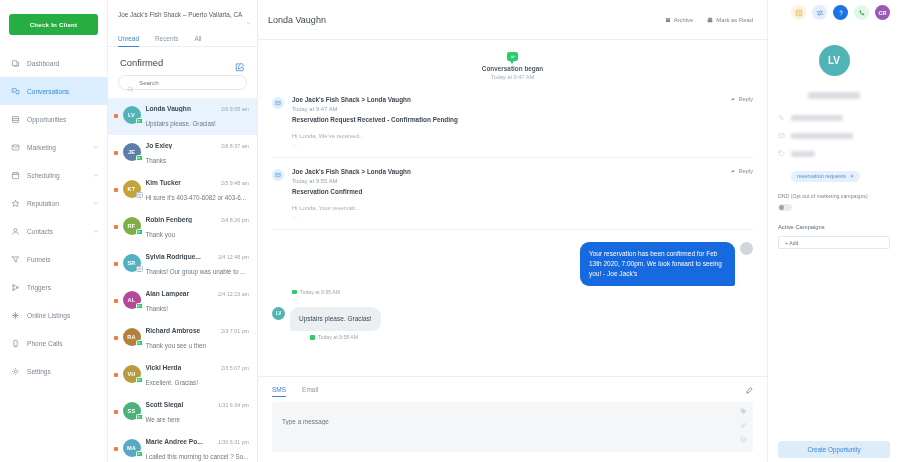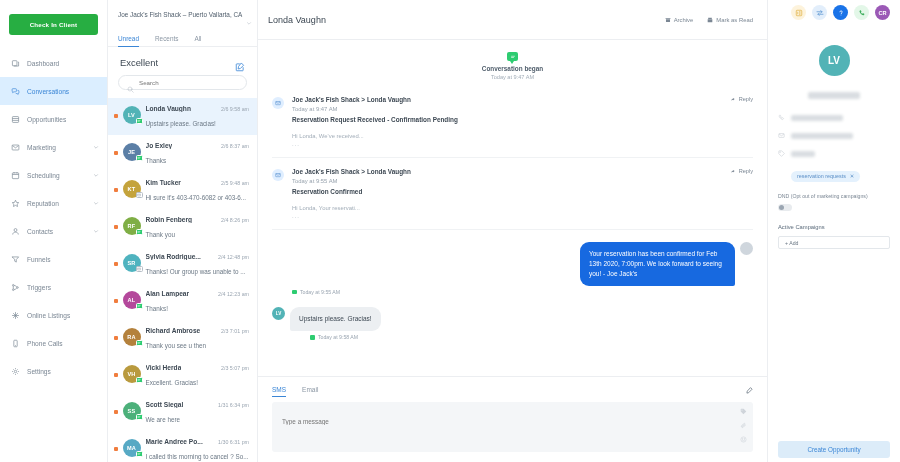--- a/index.html
+++ b/index.html
@@ -454,21 +454,21 @@
             <path d="M2 4l3 3 3-3"></path>
           </svg>
       </span>
     </div>
     <div class="tabs-row" id="convtabs">
         <span class="ctab active">Unread</span>
         <span class="ctab">Recents</span>
         <span class="ctab">All</span>
       </div>
     <div class="msg-head">
-      <div class="msg-title">Excellent</div>
+      <div class="msg-title">Confirmed</div>
       <span class="compose-ico">
         <svg viewBox="0 0 16 16" fill="none" stroke="#3b86d6" stroke-width="1.3" stroke-linecap="round">
           <path d="M13 9v4.2a.8.8 0 0 1-.8.8H2.8a.8.8 0 0 1-.8-.8V3.8A.8.8 0 0 1 2.8 3H7"></path>
           <path d="M10.5 2l3.2 3.2L8.4 10.5l-3.4.6.6-3.4z"></path>
         </svg>
       </span>
     </div>
     <div class="search-wrap">
       <div class="search-box">
         <span class="search-ico">

